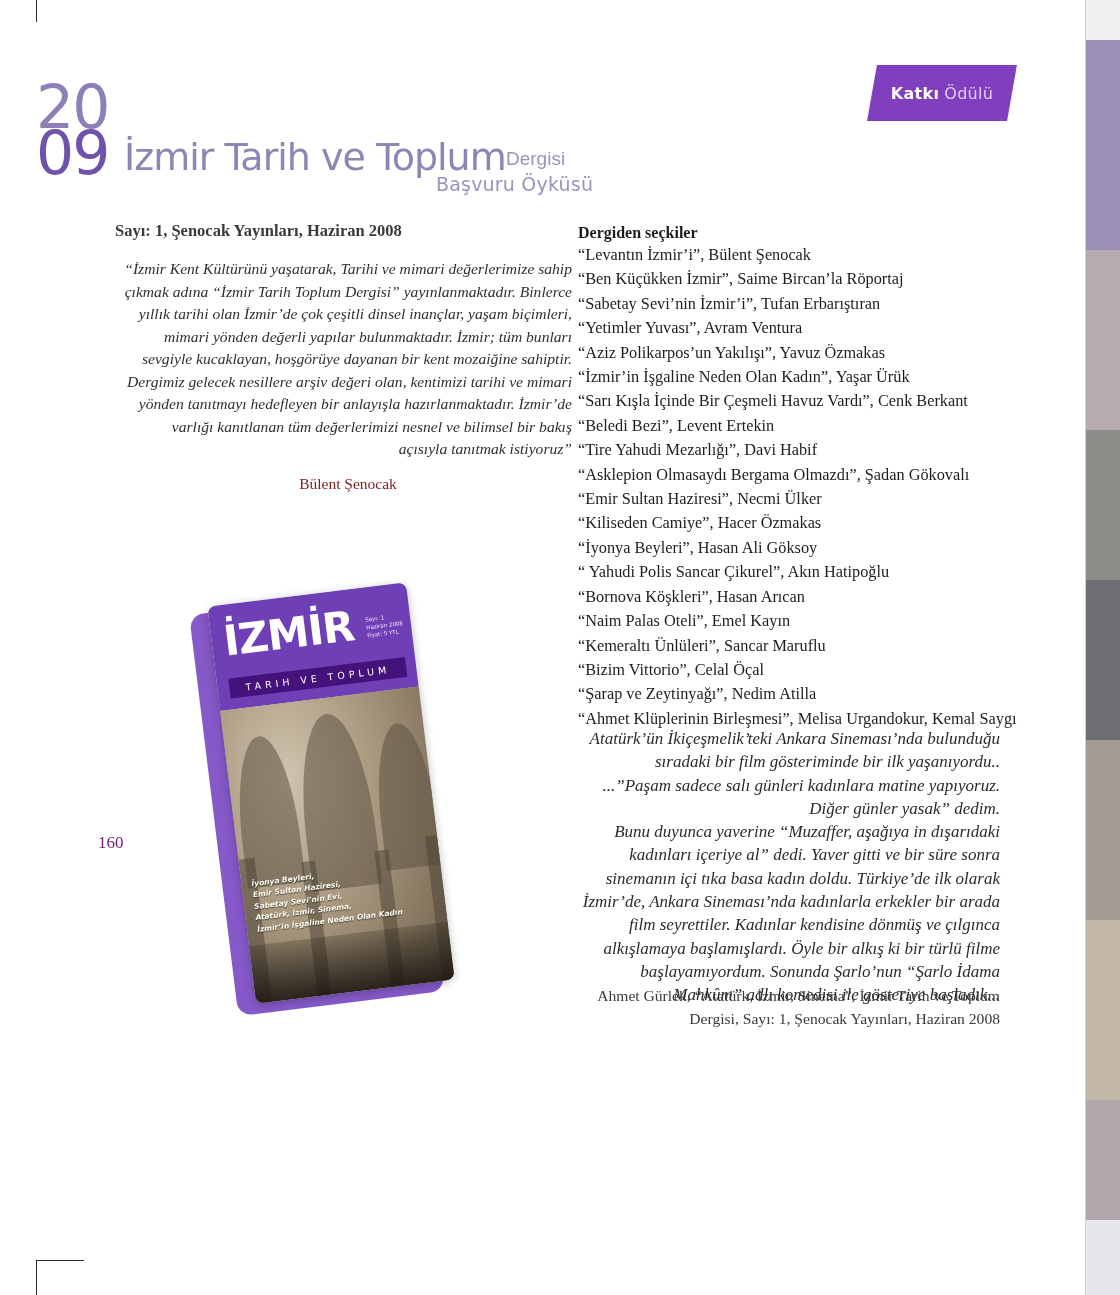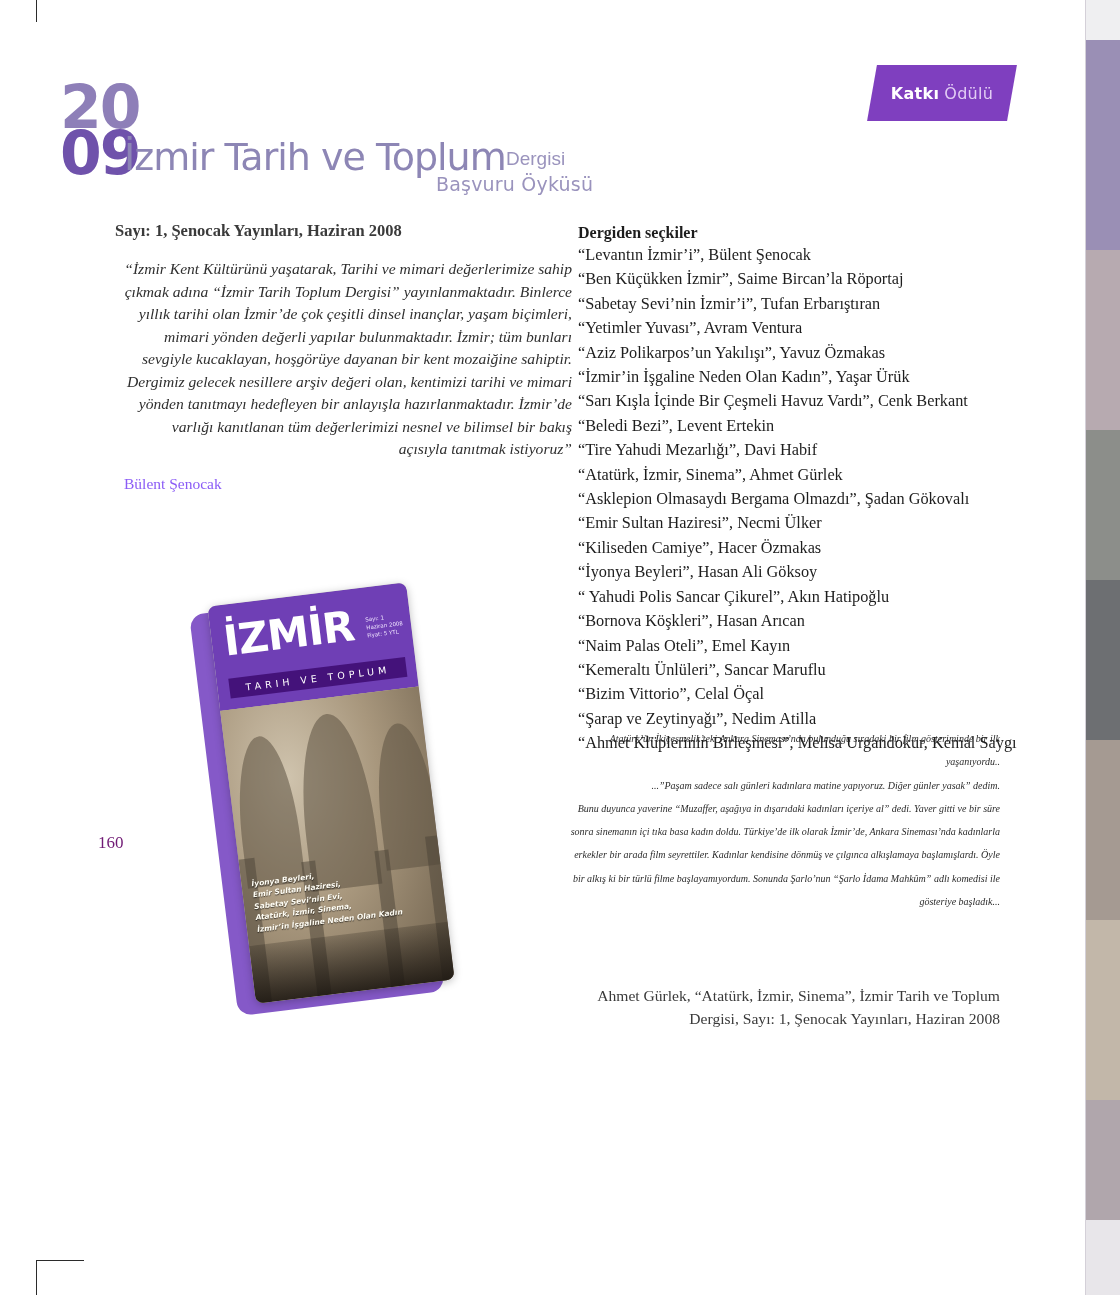--- a/index.html
+++ b/index.html
@@ -65,24 +65,24 @@
     font-family: "DejaVu Sans", sans-serif;
     font-size: 16px;
     letter-spacing: .3px;
   }
   .badge-bold { color: #ffffff; font-weight: bold; }
   .badge-light { color: #e2cdf4; }
 
   
   .year {
     position: absolute;
-    left: 60px;
+    left: 36px;
     top: 84px;
     font-family: "DejaVu Sans", sans-serif;
-    font-weight: bold;
+    font-weight: normal;
     font-size: 60px;
     line-height: 46px;
     color: #8e7fb8;
     letter-spacing: -2px;
   }
   .year span { display: block; }
   .year .y2 { color: #6f52ab; }
 
   .title-main {
     position: absolute;
@@ -132,23 +132,23 @@
     font-style: italic;
     font-size: 15.6px;
     line-height: 22.5px;
     color: #2f2f2f;
   }
   .quote-author {
     position: absolute;
     left: 124px;
     top: 475px;
     width: 448px;
-    text-align: left;
+    text-align: center;
     font-size: 15.5px;
-    color: #8b5cf6;
+    color: #7f1d1d;
   }
 
   
   .cover-wrap {
     position: absolute;
     left: 205px;
     top: 585px;
     width: 250px;
     height: 450px;
   }
@@ -288,21 +288,21 @@
   }
   .sel-list div { white-space: nowrap; }
 
   .excerpt {
     position: absolute;
     left: 568px;
     top: 727px;
     width: 432px;
     text-align: right;
     font-style: italic;
-    font-size: 10px;
+    font-size: 17px;
     line-height: 23.3px;
     color: #2b2b2b;
   }
   .excerpt p { margin: 0; }
   .excerpt p + p { text-indent: 0; }
 
   .source {
     position: absolute;
     left: 568px;
     top: 984px;
@@ -390,21 +390,20 @@
   <div class="sel-list">
     <div>“Levantın İzmir’i”, Bülent Şenocak</div>
     <div>“Ben Küçükken İzmir”, Saime Bircan’la Röportaj</div>
     <div>“Sabetay Sevi’nin İzmir’i”, Tufan Erbarıştıran</div>
     <div>“Yetimler Yuvası”,  Avram Ventura</div>
     <div>“Aziz Polikarpos’un Yakılışı”,  Yavuz Özmakas</div>
     <div>“İzmir’in İşgaline Neden Olan Kadın”, Yaşar Ürük</div>
     <div>“Sarı Kışla İçinde Bir Çeşmeli Havuz Vardı”, Cenk Berkant</div>
     <div>“Beledi Bezi”, Levent Ertekin</div>
     <div>“Tire Yahudi Mezarlığı”, Davi Habif</div>
-    <div>“Atatürk, İzmir, Sinema”, Ahmet Gürlek</div>
     <div> “Asklepion Olmasaydı Bergama Olmazdı”, Şadan Gökovalı</div>
     <div>“Emir Sultan Haziresi”, Necmi Ülker</div>
     <div>“Kiliseden Camiye”, Hacer Özmakas</div>
     <div>“İyonya Beyleri”, Hasan Ali Göksoy</div>
     <div> “ Yahudi Polis Sancar Çikurel”, Akın Hatipoğlu</div>
     <div>“Bornova Köşkleri”, Hasan Arıcan</div>
     <div>“Naim Palas Oteli”, Emel Kayın</div>
     <div>“Kemeraltı Ünlüleri”, Sancar Maruflu</div>
     <div>“Bizim Vittorio”, Celal Öçal</div>
     <div>“Şarap ve Zeytinyağı”, Nedim Atilla</div>

